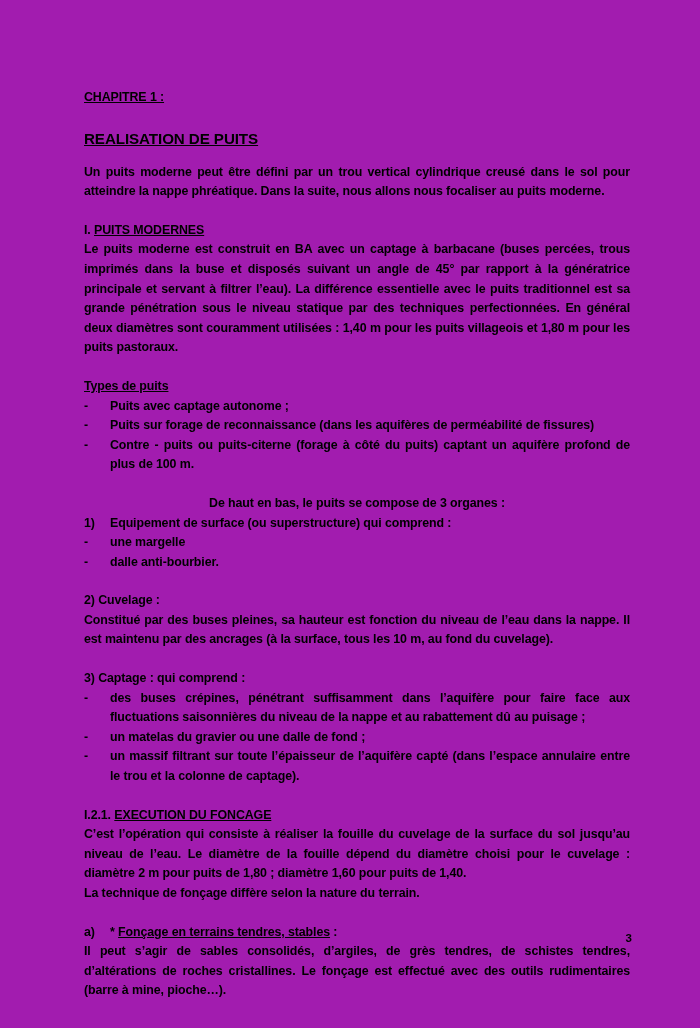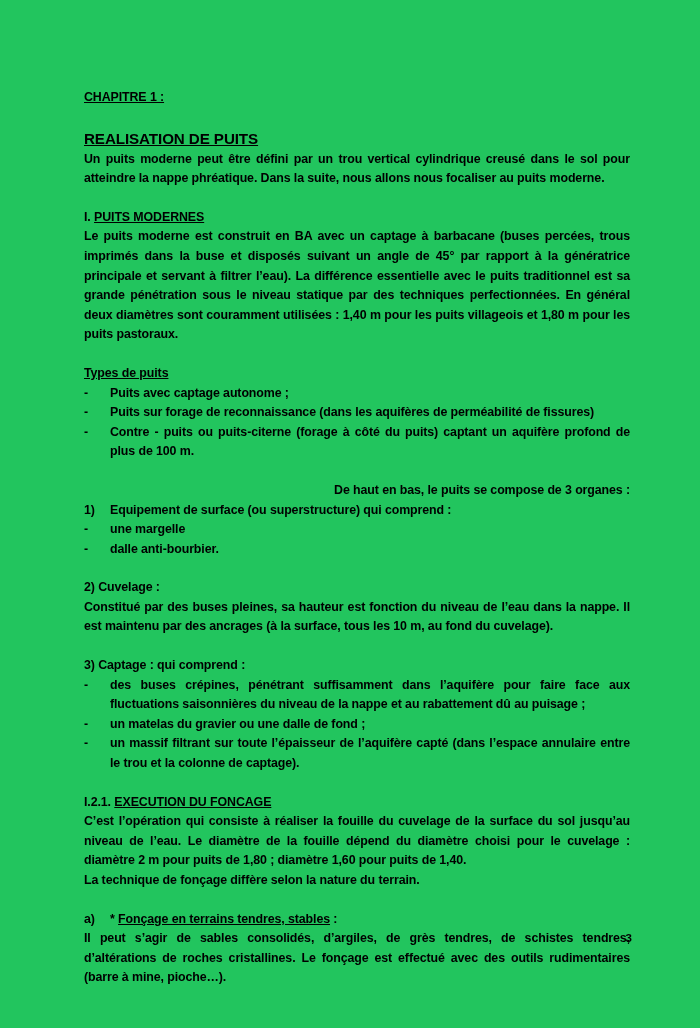--- a/index.html
+++ b/index.html
@@ -13,21 +13,21 @@
     position: relative;
     font-family: "Liberation Sans", sans-serif;
     color: #000000;
     -webkit-font-smoothing: antialiased;
   }
   .page {
     position: absolute;
     left: 0; top: 0;
     width: 700px;
     height: 1028px;
-    background: #22c55e;
+    background: #a21caf;
     overflow: hidden;
   }
   .content {
     position: absolute;
     left: 84px;
     top: 88px;
     width: 546px;
   }
   .doc-text {
     font-size: 12.4px;
@@ -46,21 +46,21 @@
     margin-bottom: 20px;
   }
   .chapter-label .u { text-decoration: underline; }
 
   .doc-title {
     font-size: 15.2px;
     font-weight: 700;
     line-height: 21px;
     text-decoration: underline;
     letter-spacing: -0.1px;
-    margin-bottom: 1px;
+    margin-bottom: 14px;
   }
 
   .sec-heading {
     font-size: 12.4px;
     font-weight: 700;
     line-height: 19.6px;
   }
   .sec-heading .u { text-decoration: underline; margin-top: 37px; }
 
   .para { margin: 0; }
@@ -136,21 +136,21 @@
 
     <ul class="dash-list">
       <li><span class="marker">-</span><span>Puits avec captage autonome ;</span></li>
       <li><span class="marker">-</span><span>Puits sur forage de reconnaissance (dans les aquifères de perméabilité de fissures)</span></li>
       <li><span class="marker">-</span><span>Contre - puits ou puits-citerne (forage à côté du puits) captant un aquifère profond de plus de 100 m.</span></li>
     </ul>
 
     <div class="gap-sm"></div>
 
 
-    <p class="para" style="text-align:right">De haut en bas, le puits se compose de 3 organes :</p>
+    <p class="para" style="text-align:center">De haut en bas, le puits se compose de 3 organes :</p>
 
     <ol class="num-list">
       <li><span class="marker">1)</span><span>Equipement de surface (ou superstructure) qui comprend :</span></li>
     </ol>
 
     <ul class="dash-list">
       <li><span class="marker">-</span><span>une margelle</span></li>
       <li><span class="marker">-</span><span>dalle anti-bourbier.</span></li>
     </ul>
 

